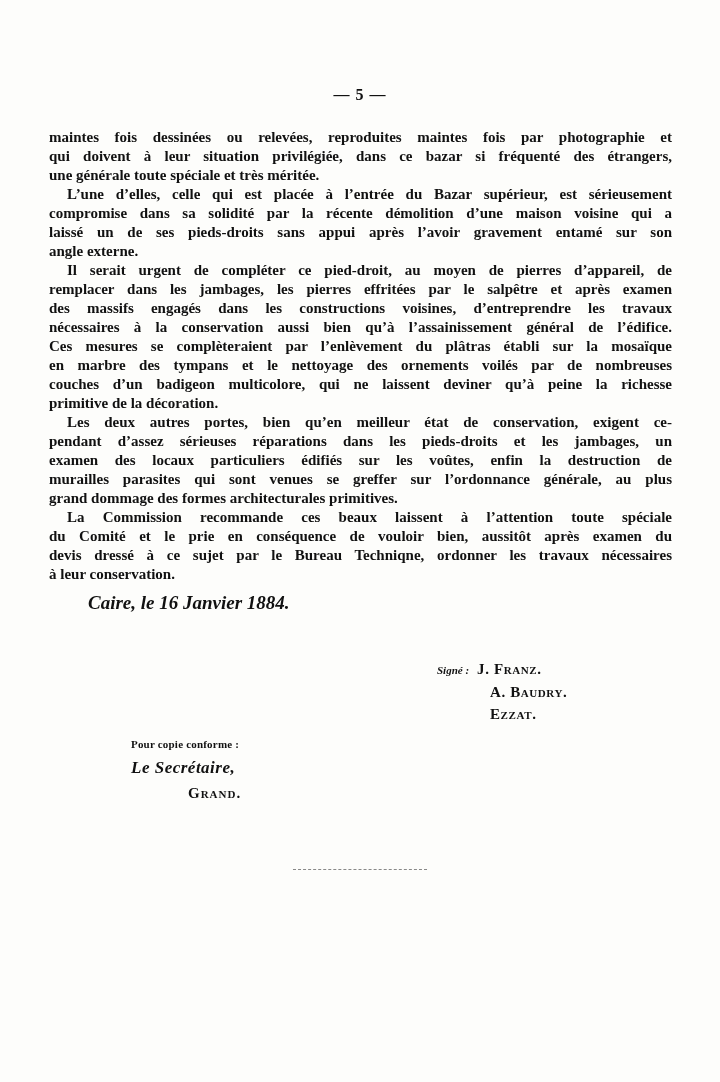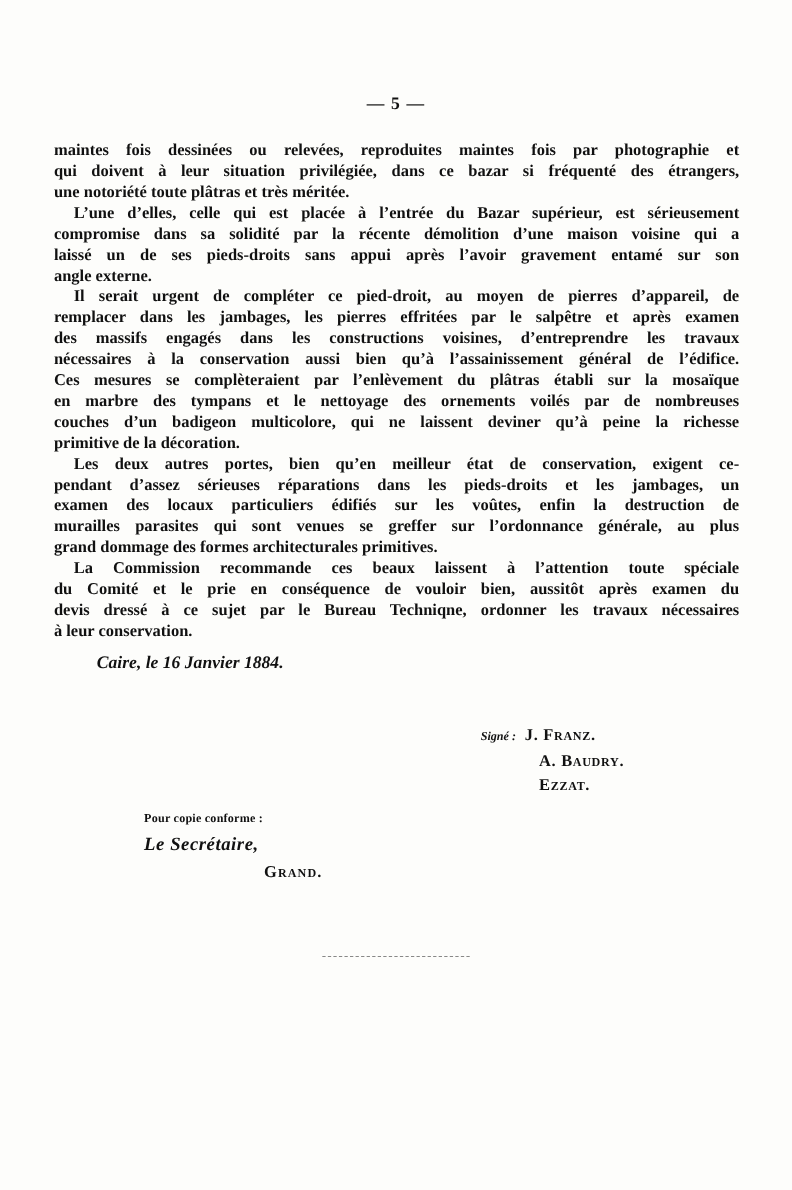--- a/index.html
+++ b/index.html
@@ -30,21 +30,21 @@
   }
   .line.last{
     text-align:left;
     text-align-last:left;
   }
   .line.ind{ text-indent:18px; }
   .dateline{
     margin-top:9px;
     padding-left:39px;
     font-style:italic;
-    font-size:16px;font-weight:700;
+    font-size:19px;font-weight:700;
     text-align:left;text-align-last:left;
   }
   .sig-block{
     position:absolute;top:658px;left:437px;
     font-size:15px;font-weight:700;
     line-height:22px;
   }
   .sig-label{
     font-style:italic;
     font-size:11px;
@@ -64,21 +64,21 @@
     letter-spacing:0.2px;
   }
   .secretary-title{
     margin-top:8px;
     font-style:italic;
     font-size:17px;
     letter-spacing:0.5px;
   }
   .secretary-name{
     margin-top:7px;
-    margin-left:109px;
+    margin-left:57px;
     font-variant:small-caps;
     font-size:15px;
     letter-spacing:1px;
   }
   .end-rule{
     position:absolute;top:869px;left:293px;
     width:134px;height:0;
     border-top:1.5px dashed #4a4a4a;
     opacity:.65;
   }
@@ -88,21 +88,21 @@
 
 <div class="page">
 
   <div class="page-number">— 5 —</div>
 
   <div class="body-text">
 
     <div>
       <div class="line">maintes fois dessinées ou relevées, reproduites maintes fois par photographie et</div>
       <div class="line">qui doivent à leur situation privilégiée, dans ce bazar si fréquenté des étrangers,</div>
-      <div class="line last">une notoriété toute plâtras et très méritée.</div>
+      <div class="line last">une générale toute spéciale et très méritée.</div>
     </div>
 
     <div>
       <div class="line ind">L’une d’elles, celle qui est placée à l’entrée du Bazar supérieur, est sérieusement</div>
       <div class="line">compromise dans sa solidité par la récente démolition d’une maison voisine qui a</div>
       <div class="line">laissé un de ses pieds-droits sans appui après l’avoir gravement entamé sur son</div>
       <div class="line last">angle externe.</div>
     </div>
 
     <div>

